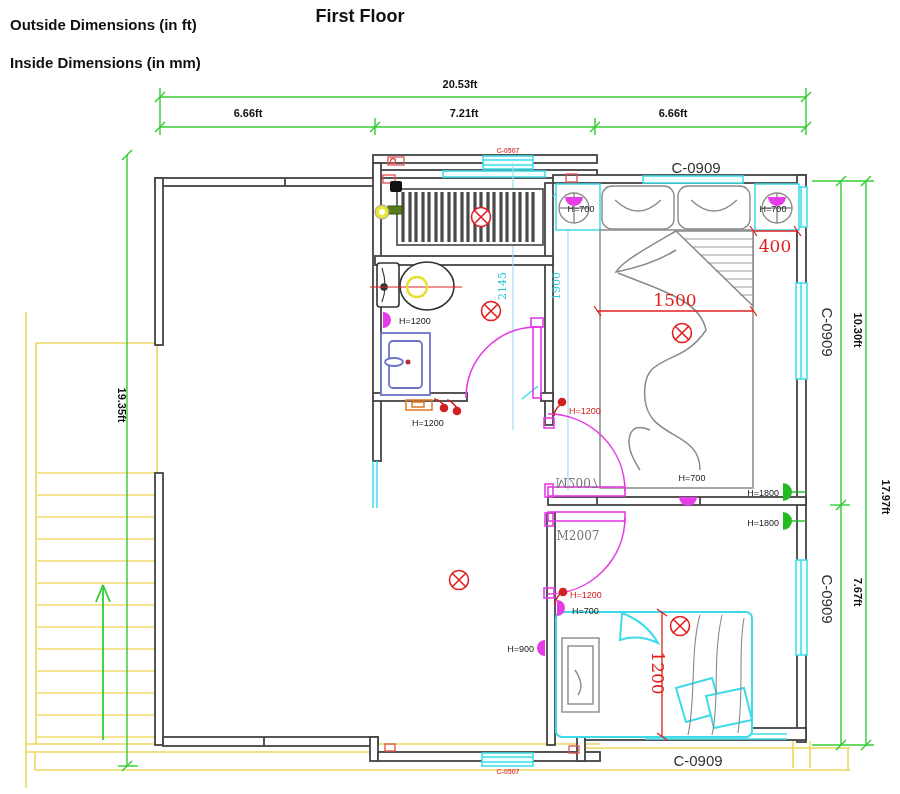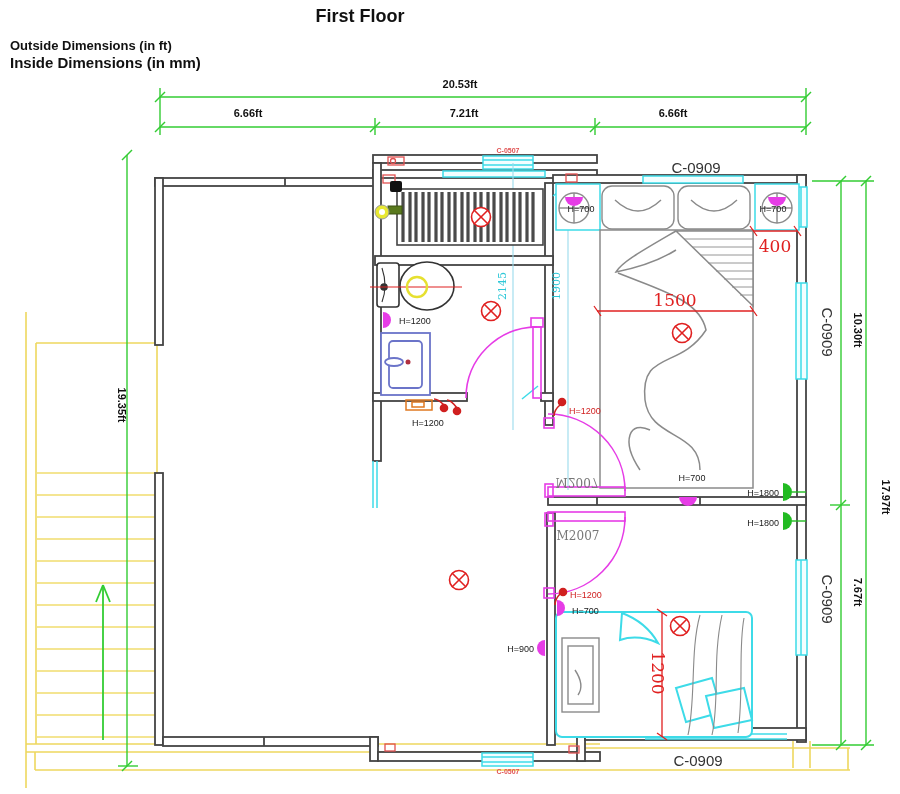--- a/index.html
+++ b/index.html
@@ -1,20 +1,20 @@
 <!DOCTYPE html>
 <html><head>
 <meta charset="utf-8">
 <style>
   html,body{margin:0;padding:0;background:#ffffff;}
   #stage{position:relative;width:900px;height:794px;background:#fff;overflow:hidden;
          font-family:"Liberation Sans",sans-serif;}
   .hdr{position:absolute;color:#111;font-weight:bold;}
   #title{top:6px;left:0;width:720px;text-align:center;font-size:18px;}
-  #legend1{top:38px;left:10px;font-size:13px;}
+  #legend1{top:16px;left:10px;font-size:15px;}
   #legend2{top:54px;left:10px;font-size:15px;text-align:right;}
   svg text{font-family:"Liberation Sans",sans-serif;}
   .dimft{font-size:11px;font-weight:bold;fill:#111;}
   .reddim{font-size:17px;fill:#e02020;font-family:"DejaVu Serif",serif;}
   .cyandim{font-size:11px;fill:#2ec8d8;font-family:"DejaVu Serif",serif;}
   .ctag{font-size:15px;fill:#333;}
   .ctagsm{font-size:7px;fill:#e05050;font-weight:bold;}
   .hlbl{font-size:9px;fill:#1a1a1a;}
   .hlblred{font-size:9px;fill:#d02020;}
   .mtag{font-size:12px;fill:#777;font-family:"DejaVu Serif",serif;}

